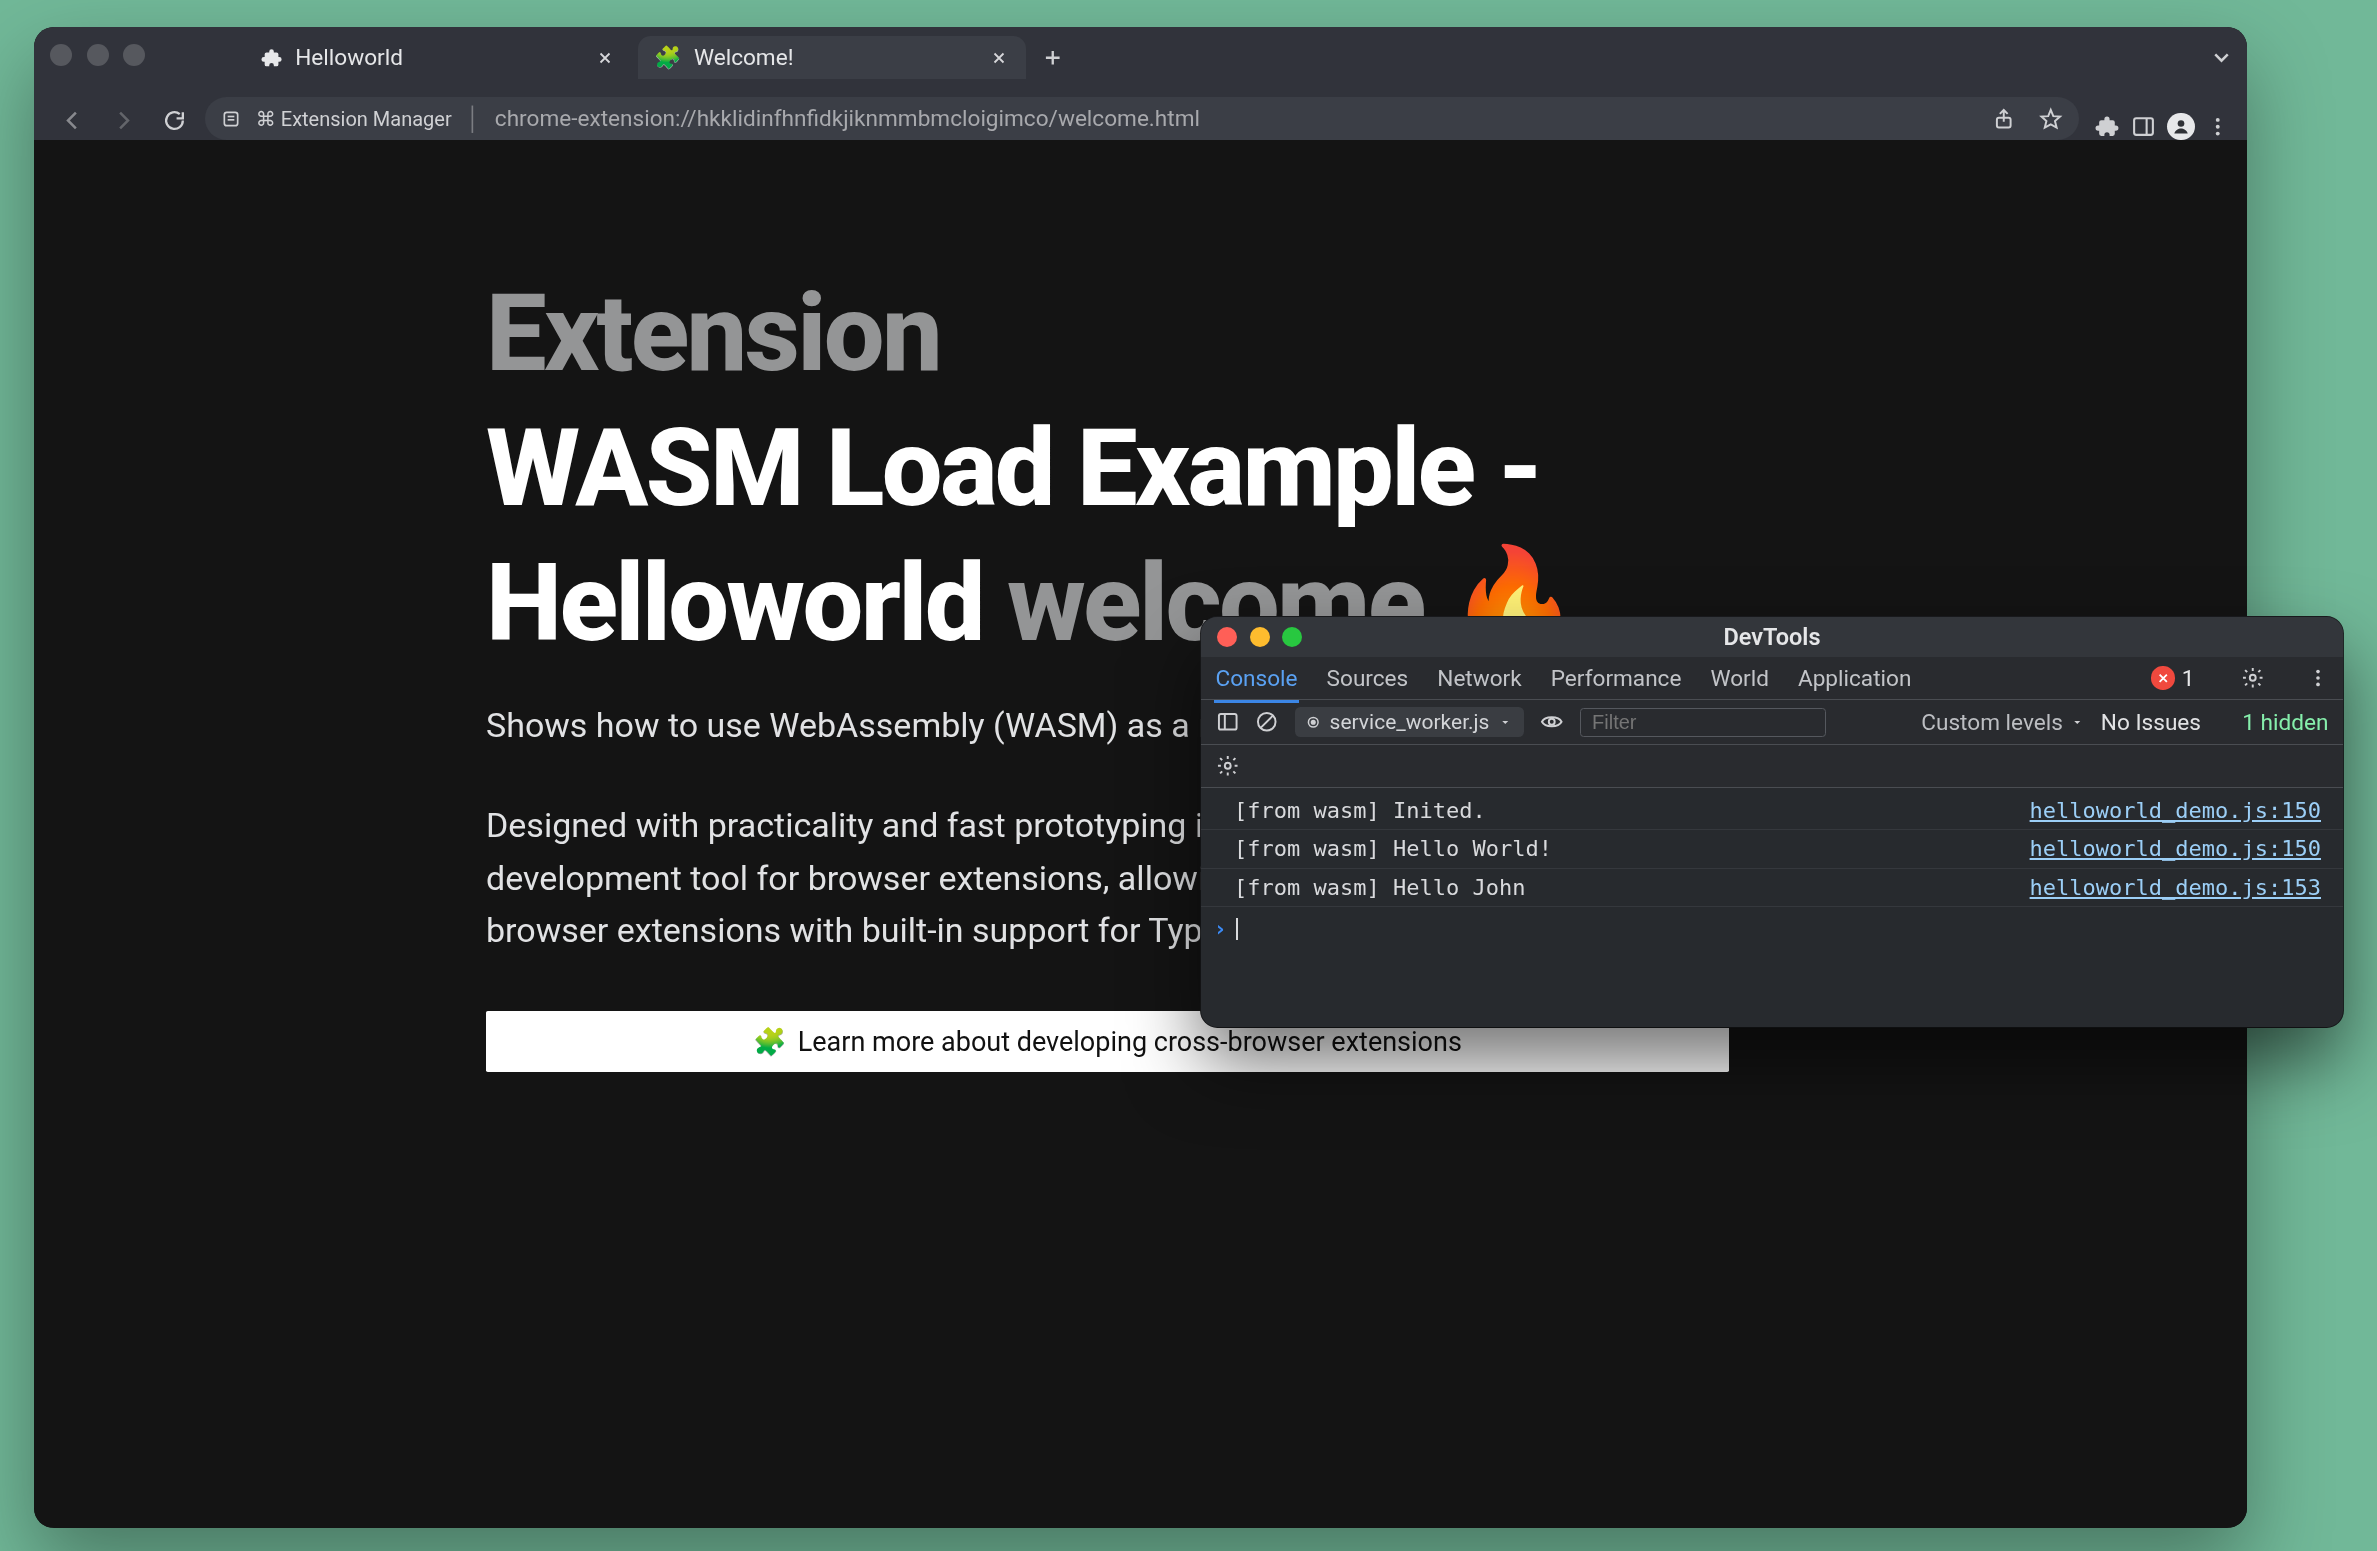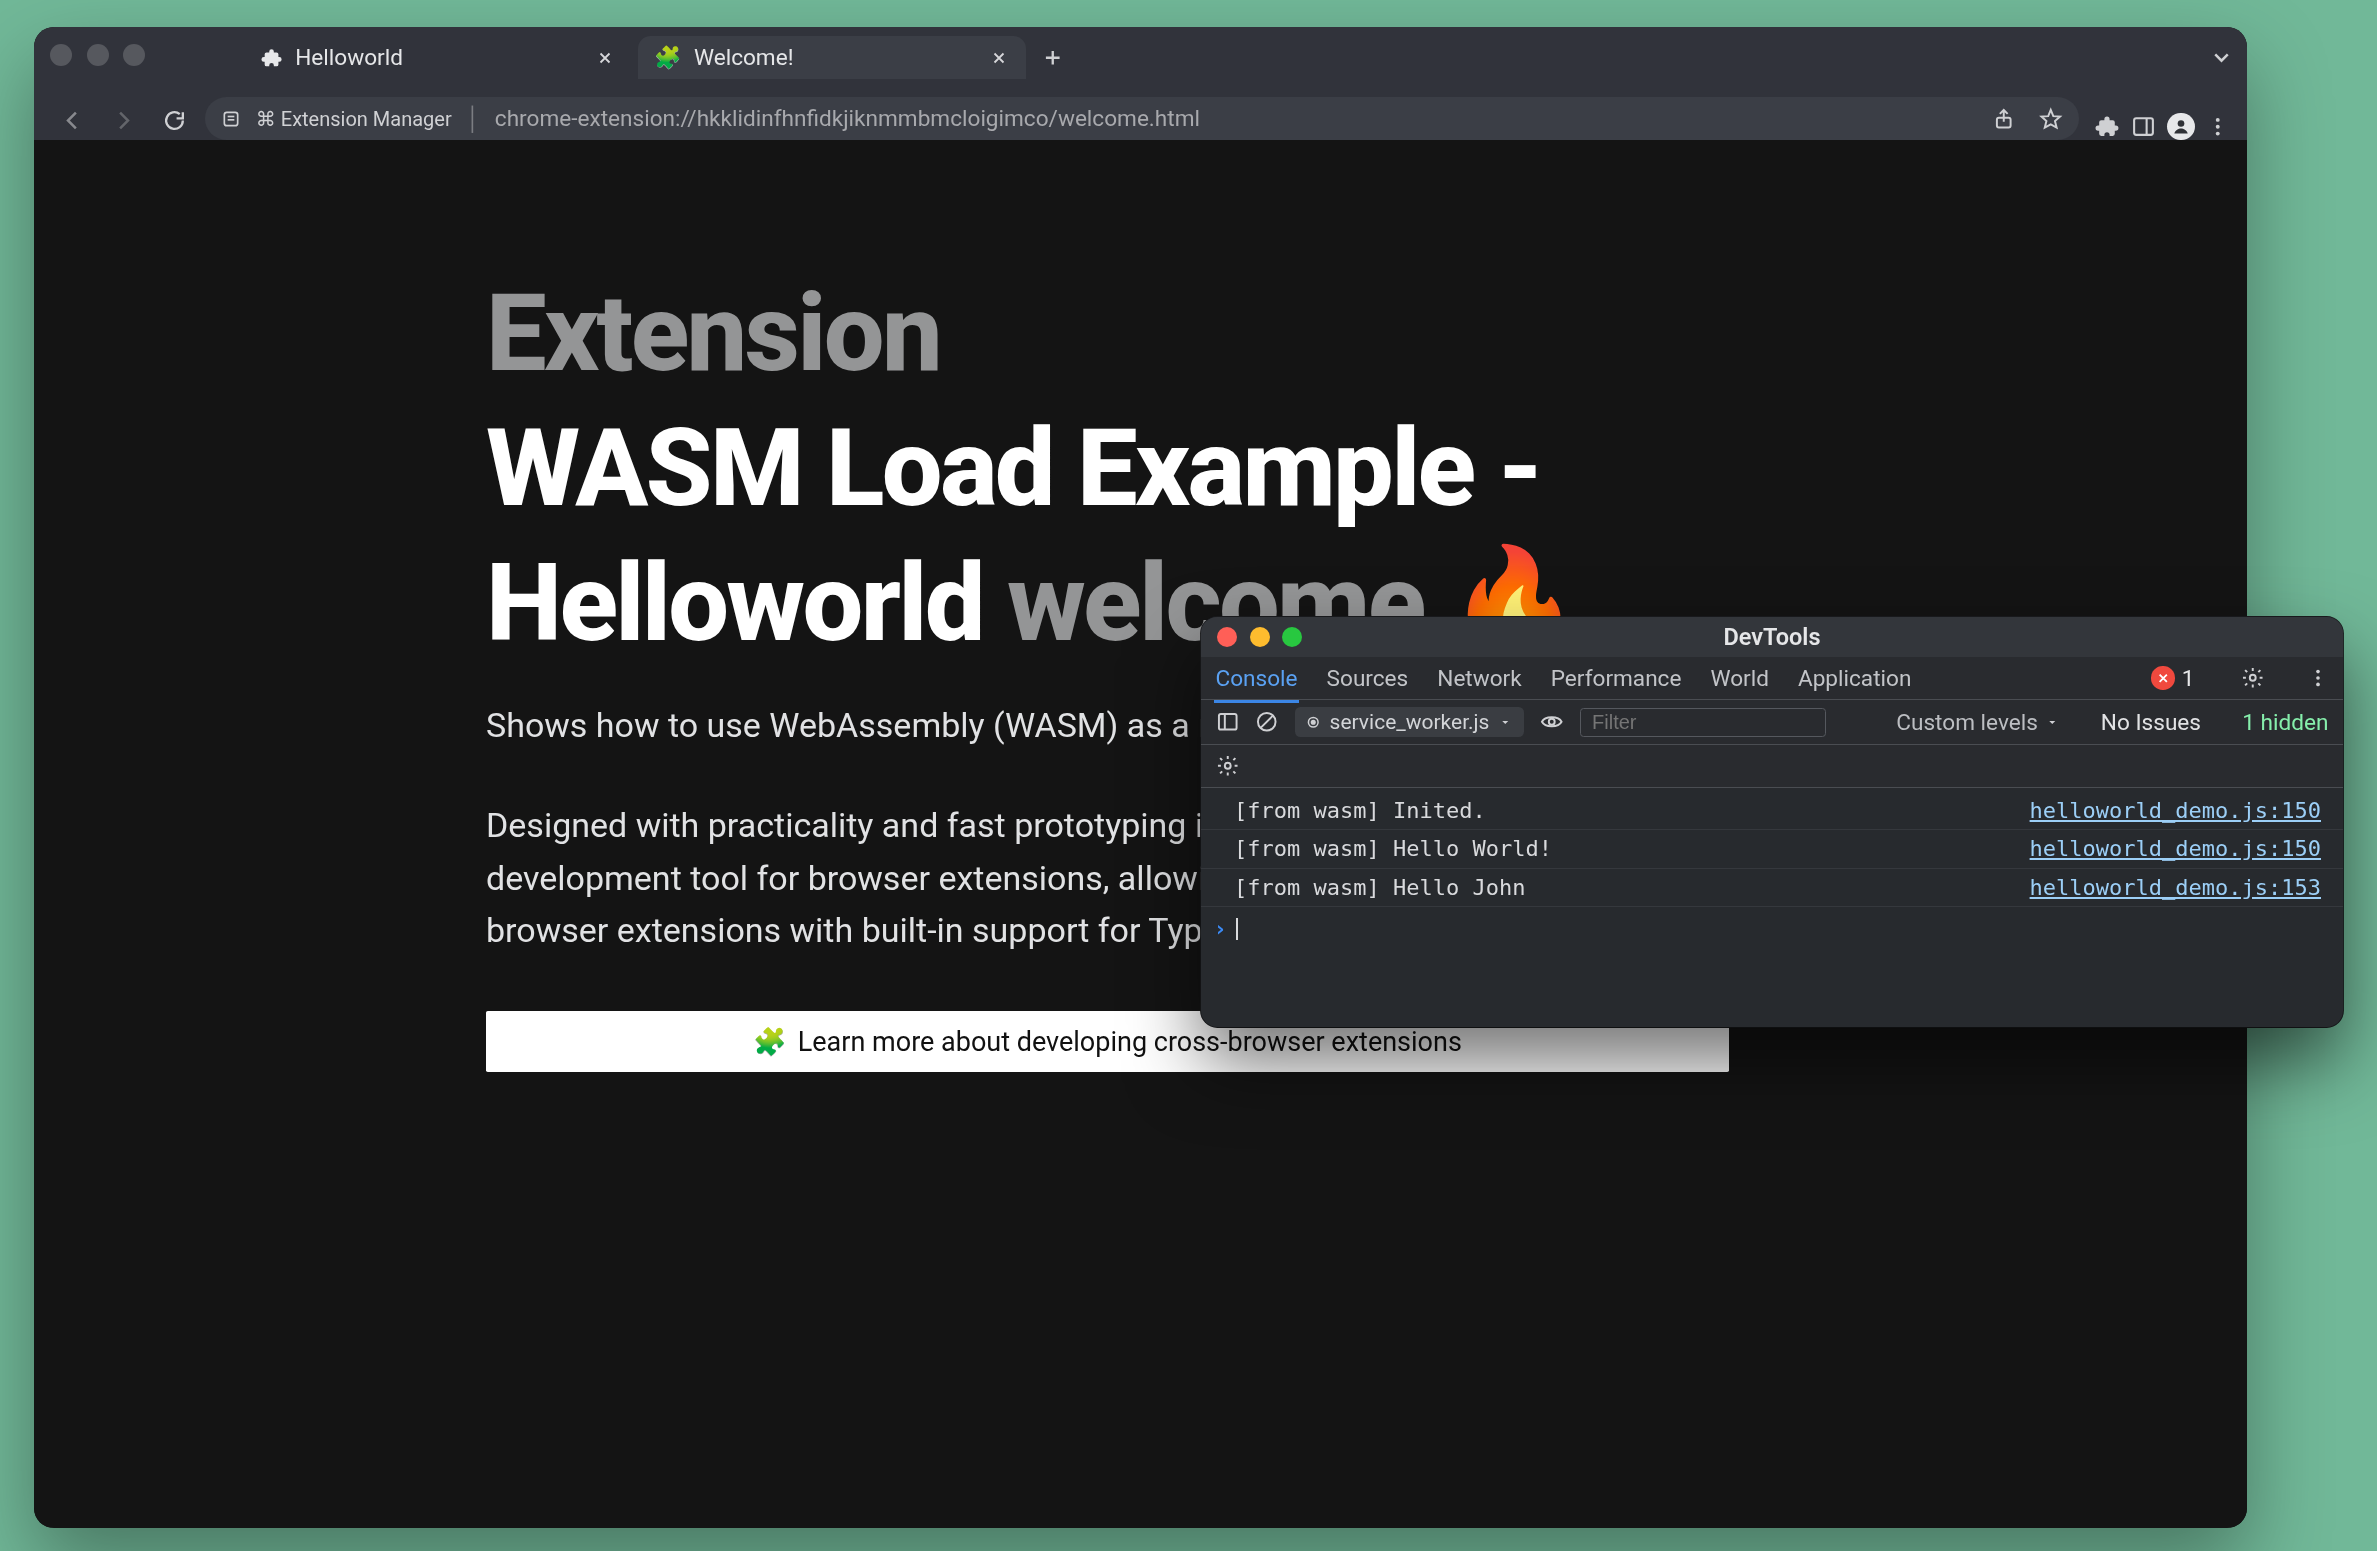--- a/index.html
+++ b/index.html
@@ -456,21 +456,21 @@
           </svg>
       </span>
       <input class="filter" placeholder="Filter" style="">
       <span class="spacer"></span>
       <span class="lvl">
         <span>Custom levels</span>
         <svg width="14.5" height="14.5" viewBox="0 0 24 24" fill="#cfd0d3">
             <path d="M7 10l5 5 5-5z"></path>
           </svg>
       </span>
-      <span class="issues" style="margin-left:25px;text-align:center;">No Issues</span>
+      <span class="issues" style="text-align:center;">No Issues</span>
       <span class="hidden" style="margin-left:25px;">1 hidden</span>
     </div>
 
     <div class="dt-ctl2">
       <span class="gear">
         <svg width="23.5" height="23.5" viewBox="0 0 24 24" stroke="#cfd0d3" stroke-width="2" fill="none">
             <circle cx="12" cy="12" r="3"></circle>
             <path d="M12 2v3M12 19v3M4.2 4.2l2.1 2.1M17.7 17.7l2.1 2.1M2 12h3M19 12h3M4.2 19.8l2.1-2.1M17.7 6.3l2.1-2.1"></path>
           </svg>
       </span>

